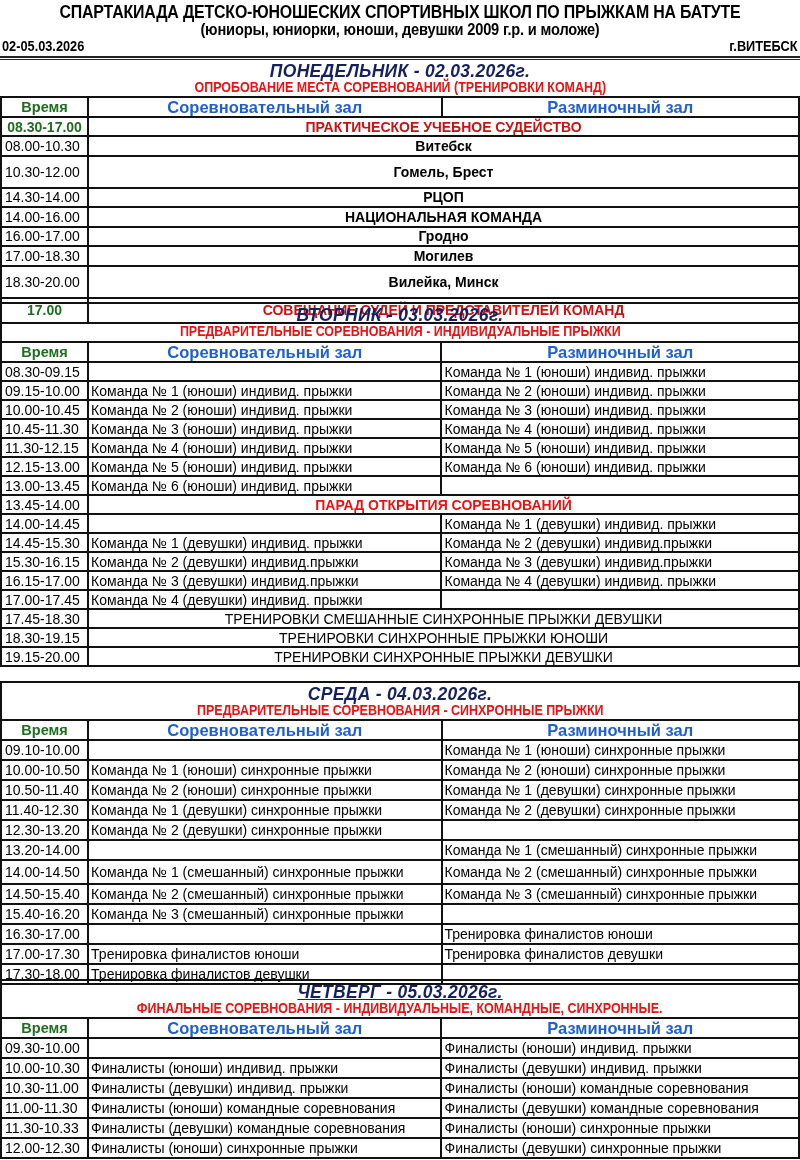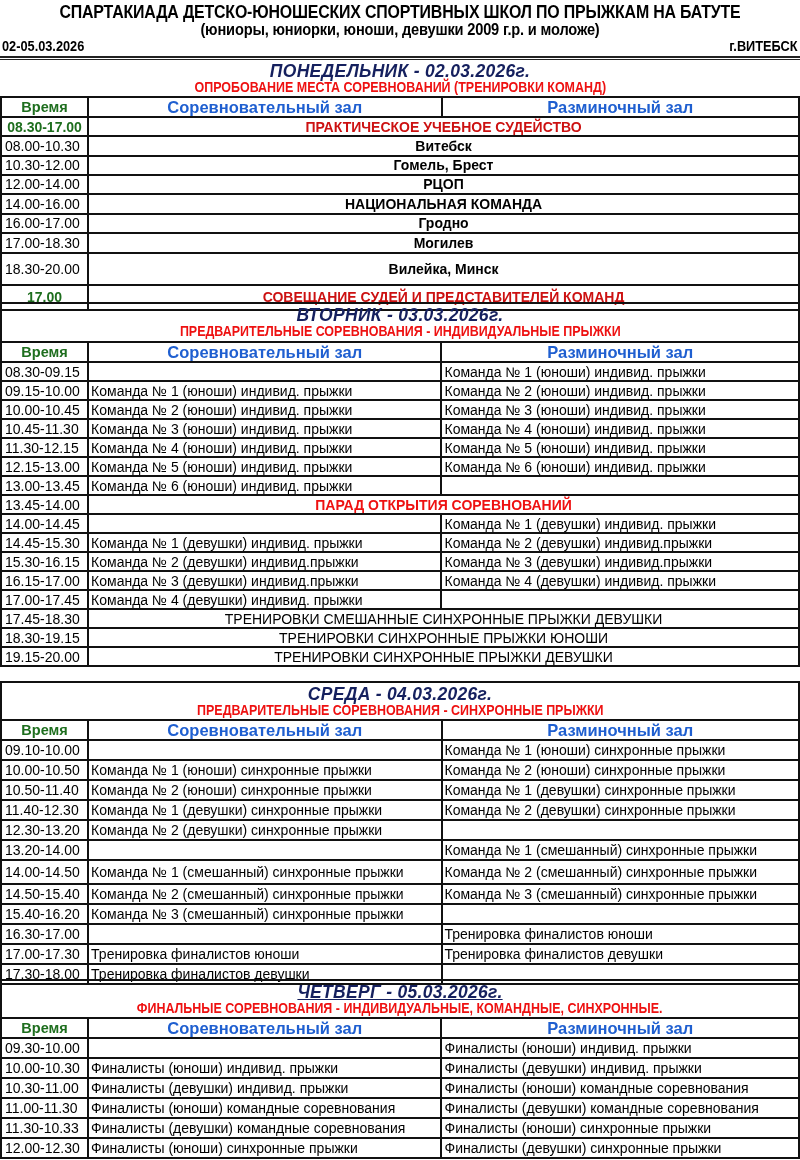--- a/index.html
+++ b/index.html
@@ -62,26 +62,26 @@
     <td class="h-hall">Разминочный зал</td>
   </tr>
   <tr style="height:19px;">
     <td class="green-time">08.30-17.00</td>
     <td colspan="2" class="red-big"><span>ПРАКТИЧЕСКОЕ УЧЕБНОЕ СУДЕЙСТВО</span></td>
   </tr>
   <tr style="height:19.5px;">
     <td class="time">08.00-10.30</td>
     <td colspan="2" class="bold-center">Витебск</td>
   </tr>
-  <tr style="height:19px;padding-left:43px;">
+  <tr style="height:32px;padding-left:43px;">
     <td class="time">10.30-12.00</td>
     <td colspan="2" class="bold-center">Гомель,  Брест</td>
   </tr>
   <tr style="height:19.5px;">
-    <td class="time">12.00-14.00</td>
+    <td class="time">14.30-14.00</td>
     <td colspan="2" class="bold-center">РЦОП</td>
   </tr>
   <tr style="height:19.5px;">
     <td class="time">14.00-16.00</td>
     <td colspan="2" class="bold-center">НАЦИОНАЛЬНАЯ КОМАНДА</td>
   </tr>
   <tr style="height:19.5px;">
     <td class="time">16.00-17.00</td>
     <td colspan="2" class="bold-center">Гродно</td>
   </tr>

